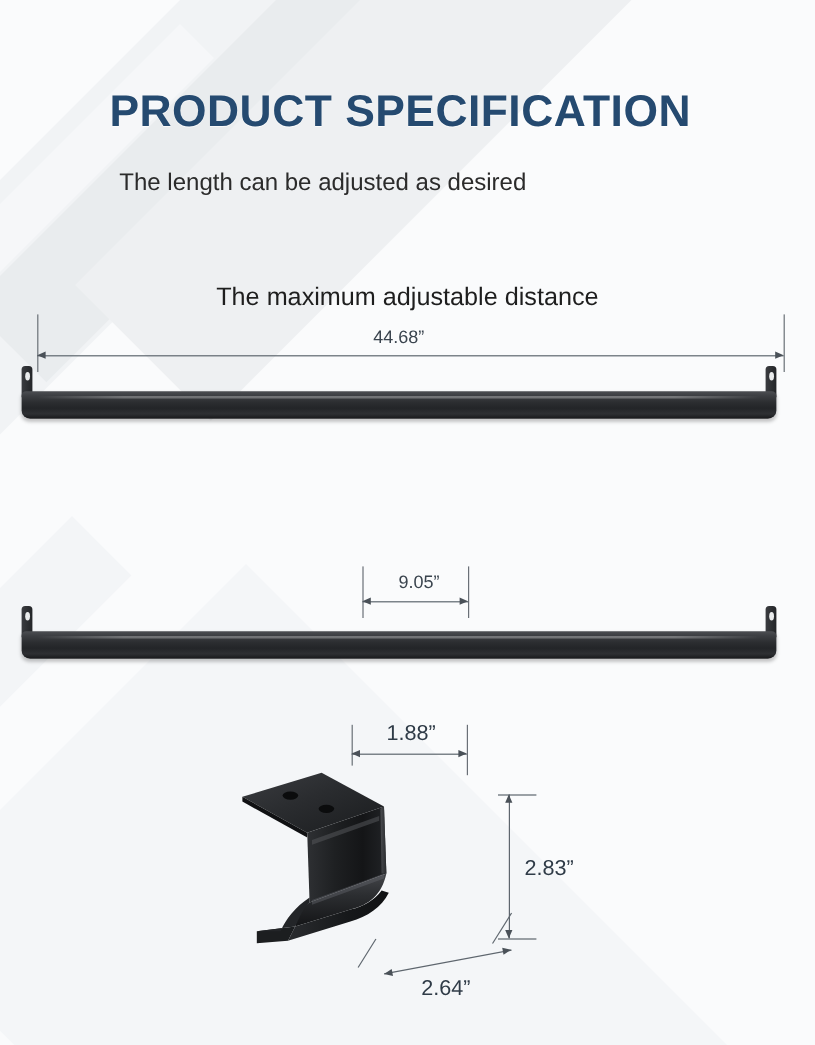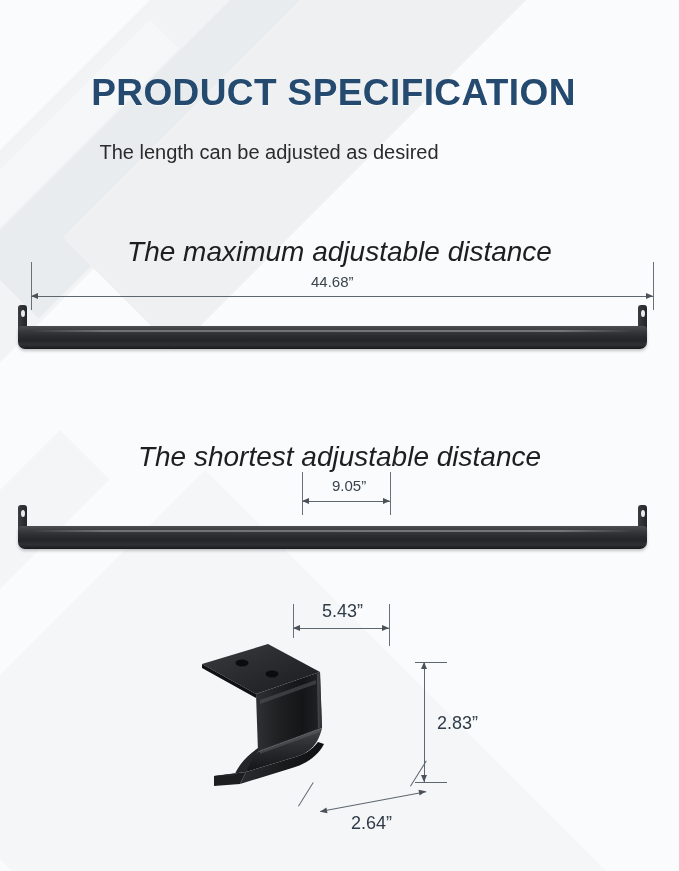--- a/index.html
+++ b/index.html
@@ -41,23 +41,22 @@
     text-align:center;
     font-size:20px;
     color:#2b2b2b;
   }
 
   
   .section-caption {
     position:absolute;
     width:679px; left:0;
     text-align:center;
-    font-size:28px;
+    font-size:21px;
     color:#1e1e1e;
-    font-style:italic;
   }
   #cap-max { top:236px; }
   #cap-min { top:441px; }
 
   
   .dim-text {
     position:absolute;
     font-size:15px;
     color:#3a444e;
     white-space:nowrap;
@@ -167,21 +166,20 @@
     <div class="endtab" style="left:18px; top:5px;"></div>
     <div class="endtab" style="left:638px; top:5px;"></div>
     <div class="crossbar" style="top:26px;"></div>
 
     <div class="clamp" style="left:50px;  top:44px;"></div>
     <div class="clamp ghost" style="left:272px; top:44px;"></div>
     <div class="clamp ghost" style="left:382px; top:44px;"></div>
     <div class="clamp" style="left:598px; top:44px;"></div>
   </div>
 
-  <div class="section-caption" id="cap-min">The shortest adjustable distance</div>
 
   <div>
     <div class="ext-line" style="left:302px; top:472px; height:43px;"></div>
     <div class="ext-line" style="left:390px; top:472px; height:43px;"></div>
     <div class="dim-line" style="left:302px; top:501px; width:88px;"></div>
     <div class="arrow left" style="left:302px; top:497.5px;"></div>
     <div class="arrow right" style="left:383px; top:497.5px;"></div>
     <div class="dim-text" style="left:320px; top:477px;margin-left:12px;">9.05”</div>
   </div>
 
@@ -195,21 +193,21 @@
     <div class="clamp" style="left:382px; top:44px;"></div>
     <div class="clamp ghost" style="left:598px; top:44px;"></div>
   </div>
 
   <div>
     <div class="ext-line" style="left:293px; top:604px; height:34px;"></div>
     <div class="ext-line" style="left:389px; top:604px; height:42px;"></div>
     <div class="dim-line" style="left:293px; top:628px; width:96px;"></div>
     <div class="arrow left" style="left:293px; top:624.5px;"></div>
     <div class="arrow right" style="left:382px; top:624.5px;"></div>
-    <div class="dim-text big" style="left:322px; top:601px;">5.43”</div>
+    <div class="dim-text big" style="left:322px; top:601px;">1.88”</div>
   </div>
 
   <div>
     <div class="dim-line" style="left:415px; top:662px; width:32px;"></div>
     <div class="dim-line" style="left:415px; top:782px; width:32px;"></div>
     <div class="dim-line-v" style="left:424px; top:662px; height:120px;"></div>
     <div class="arrow-v up" style="left:420.5px; top:662px;"></div>
     <div class="arrow-v down" style="left:420.5px; top:775px;"></div>
     <div class="dim-text big" style="left:437px; top:713px;">2.83”</div>
   </div>

